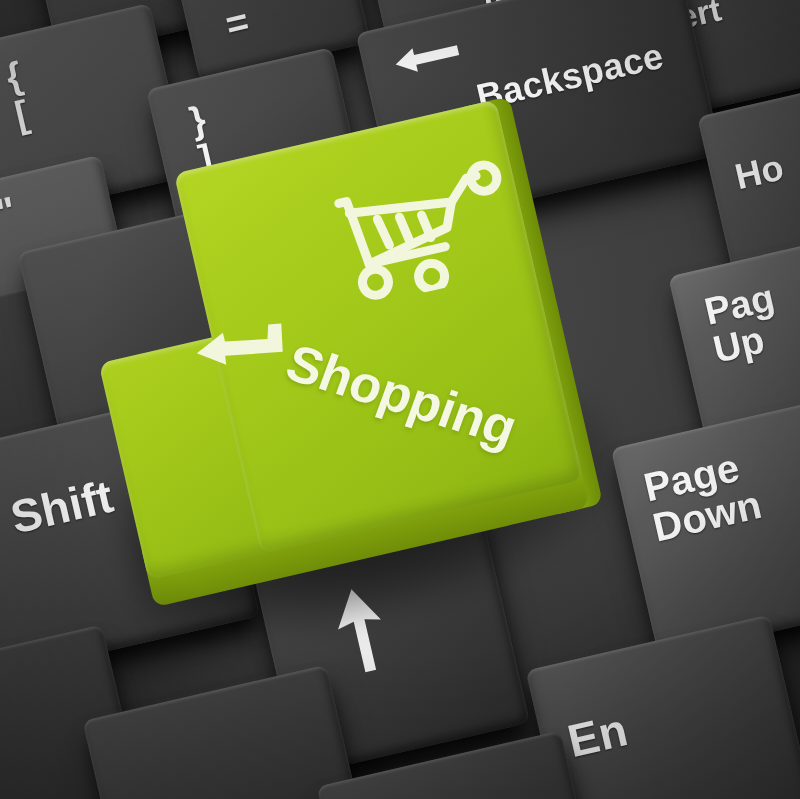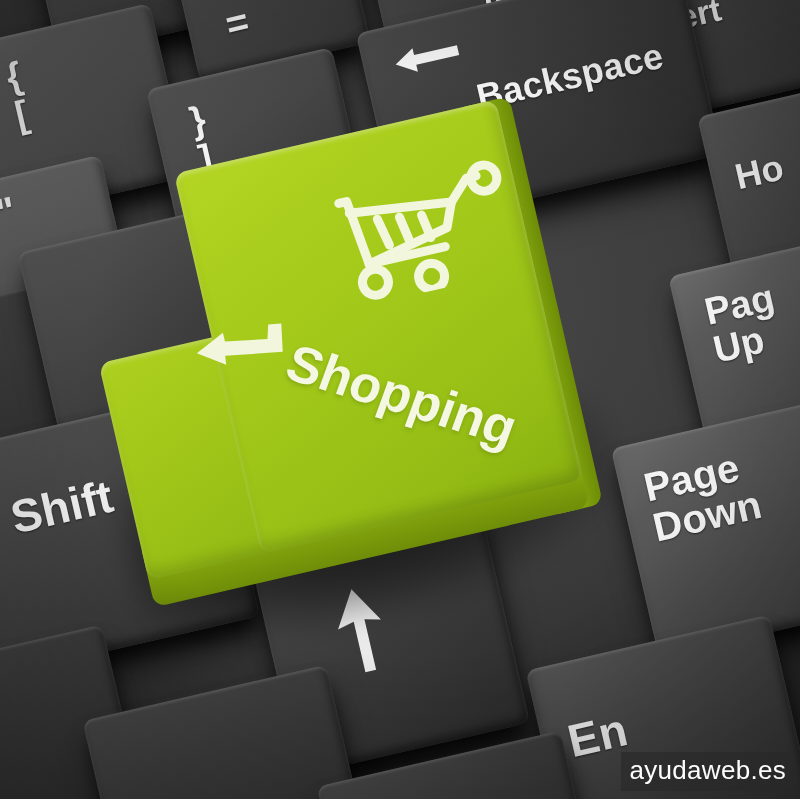--- a/index.html
+++ b/index.html
@@ -227,17 +227,14 @@
       <svg viewBox="0 0 100 62" aria-hidden="true">
         <path d="M4 16 L34 2 L34 11 L76 18 L80 4 L93 6 L88 34 L31 25 L30 34 Z" fill="#f2f6dd"></path>
       </svg>
     </div>
 
     <div id="shopping">Shopping</div>
   </div>
 
   <div class="vig"></div>
 
-  <div id="watermark">
-    <span>ayudaweb.es</span>
-  </div>
 
 </div>
 
 </body></html>

